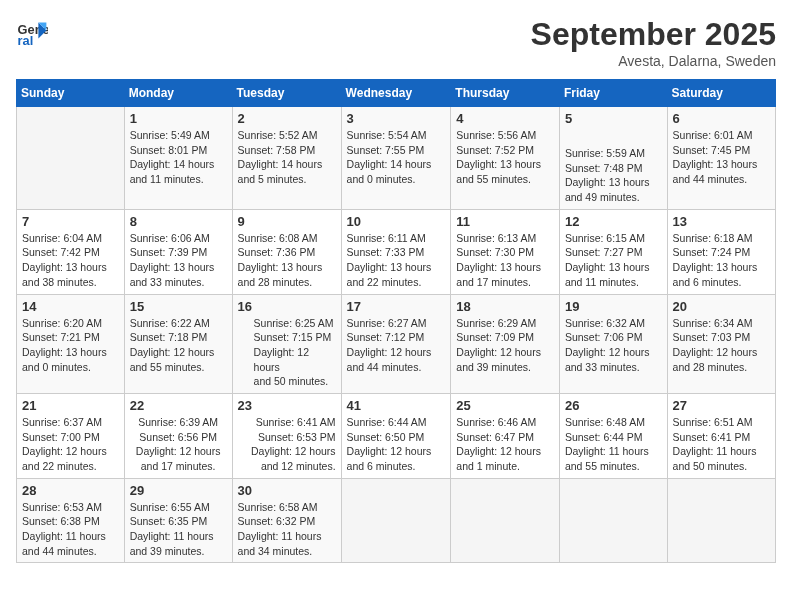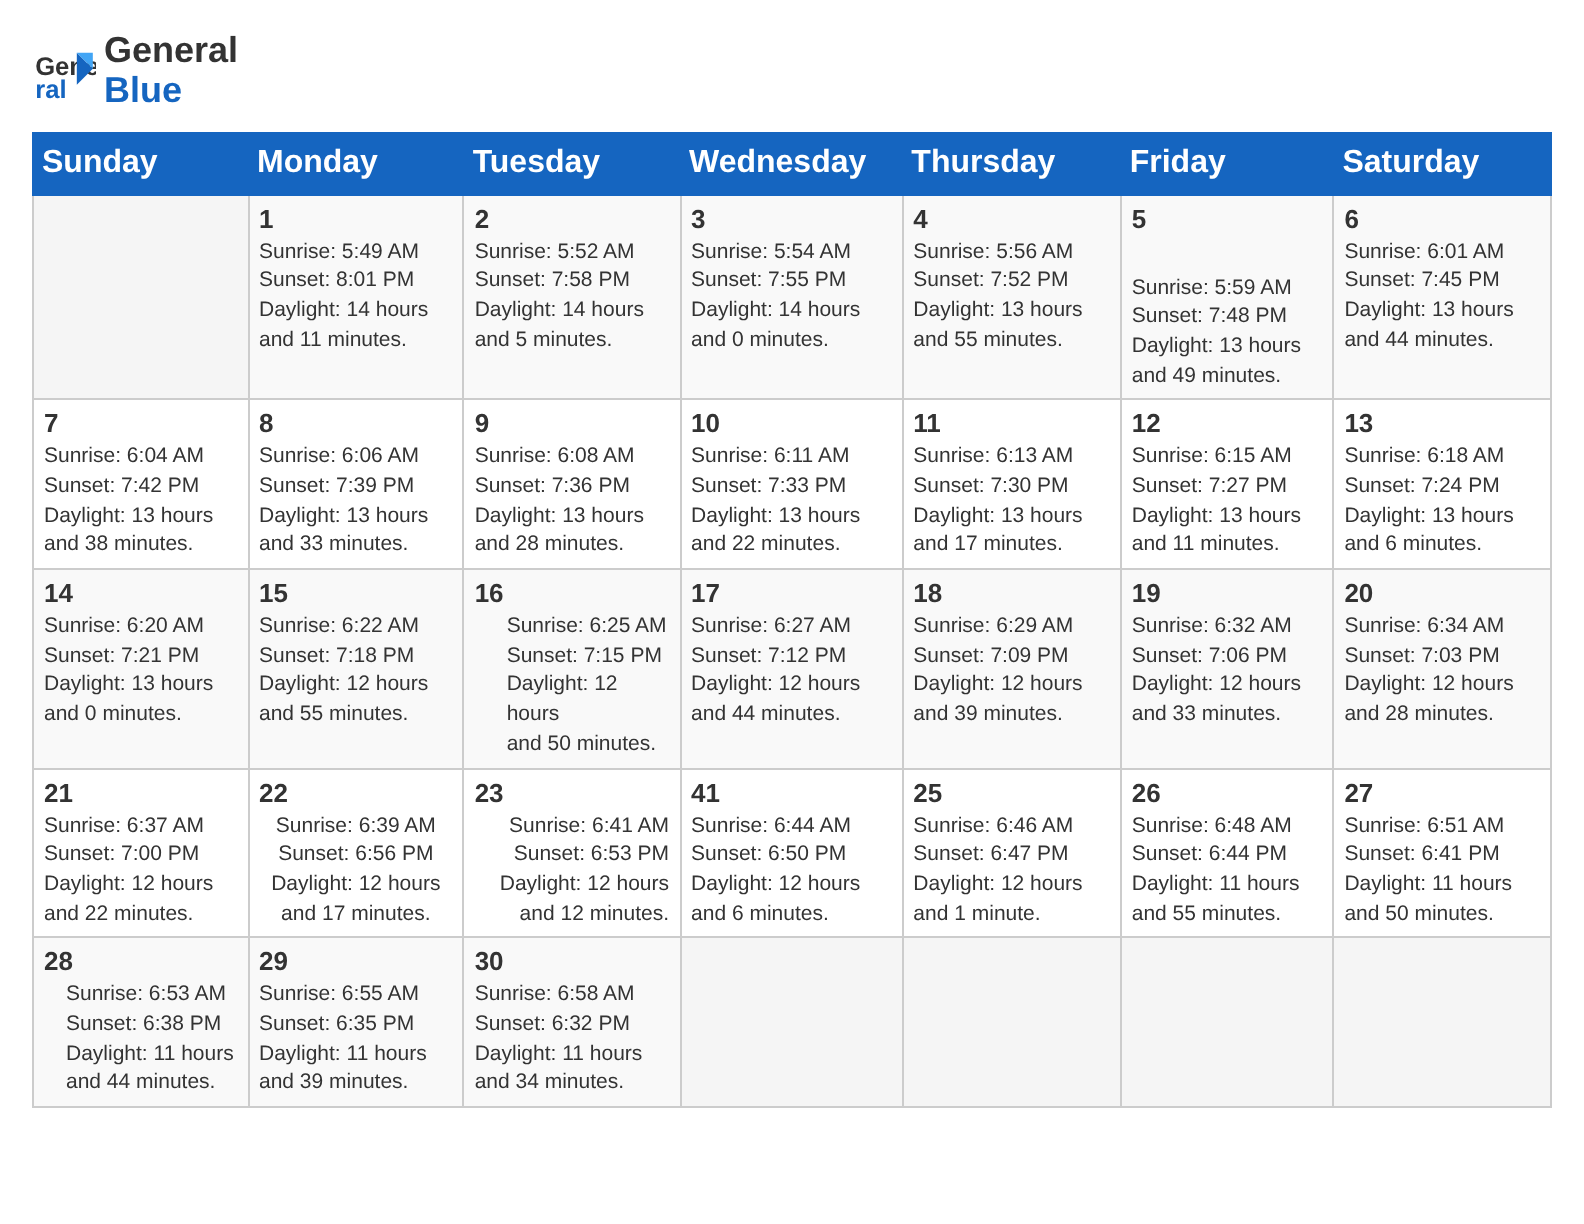--- a/index.html
+++ b/index.html
@@ -40,21 +40,21 @@
     table {
       width: 100%;
       border-collapse: collapse;
       font-size: 11px;
     }
     thead tr th {
       background-color: #1565C0;
       color: #fff;
       padding: 6px 4px;
       text-align: left;
-      font-size: 16px;
+      font-size: 12px;
       font-weight: bold;
       border: 1px solid #1565C0;
     }
     tbody tr td {
       border: 1px solid #ccc;
       padding: 4px 5px;
       vertical-align: top;
       width: 113px;
       min-height: 80px;
       background: #fff;
@@ -81,24 +81,24 @@
 <body>
 
 <div class="header">
   <div class="logo">
     <svg class="logo-icon" viewBox="0 0 40 40">
       <text x="2" y="22" font-size="16" font-weight="bold" fill="#333">Gene</text>
       <text x="2" y="36" font-size="16" font-weight="bold" fill="#1565C0">ral</text>
       <polygon points="28,8 38,18 28,28" fill="#1565C0"></polygon>
       <polygon points="28,8 38,8 38,18" fill="#42A5F5"></polygon>
     </svg>
-    <div>
-      <div style="font-size:18px;font-weight:bold;color:#333;line-height:1.1;">General</div>
-      <div style="font-size:18px;font-weight:bold;color:#1565C0;line-height:1.1;">Blue</div>
-    </div>
+  </div>
+  <div class="title-block">
+    <div class="month-title">September 2025</div>
+    <div class="subtitle">Avesta, Dalarna, Sweden</div>
   </div>
 </div>
 
 <table>
   <thead>
     <tr>
     <th>Sunday</th>
         <th>Monday</th>
         <th>Tuesday</th>
         <th>Wednesday</th>
@@ -302,21 +302,21 @@
           <div class="day-number">27</div>
           <div class="day-info" style="white-space: pre-line;">Sunrise: 6:51 AM
 Sunset: 6:41 PM
 Daylight: 11 hours
 and 50 minutes.</div>
         </td>
       </tr>
       <tr>
         <td>
           <div class="day-number">28</div>
-          <div class="day-info" style="white-space: pre-line; margin-left: 11px;">Sunrise: 6:53 AM
+          <div class="day-info" style="white-space: pre-line;">Sunrise: 6:53 AM
 Sunset: 6:38 PM
 Daylight: 11 hours
 and 44 minutes.</div>
         </td>
         <td>
           <div class="day-number">29</div>
           <div class="day-info" style="white-space: pre-line;">Sunrise: 6:55 AM
 Sunset: 6:35 PM
 Daylight: 11 hours
 and 39 minutes.</div>

